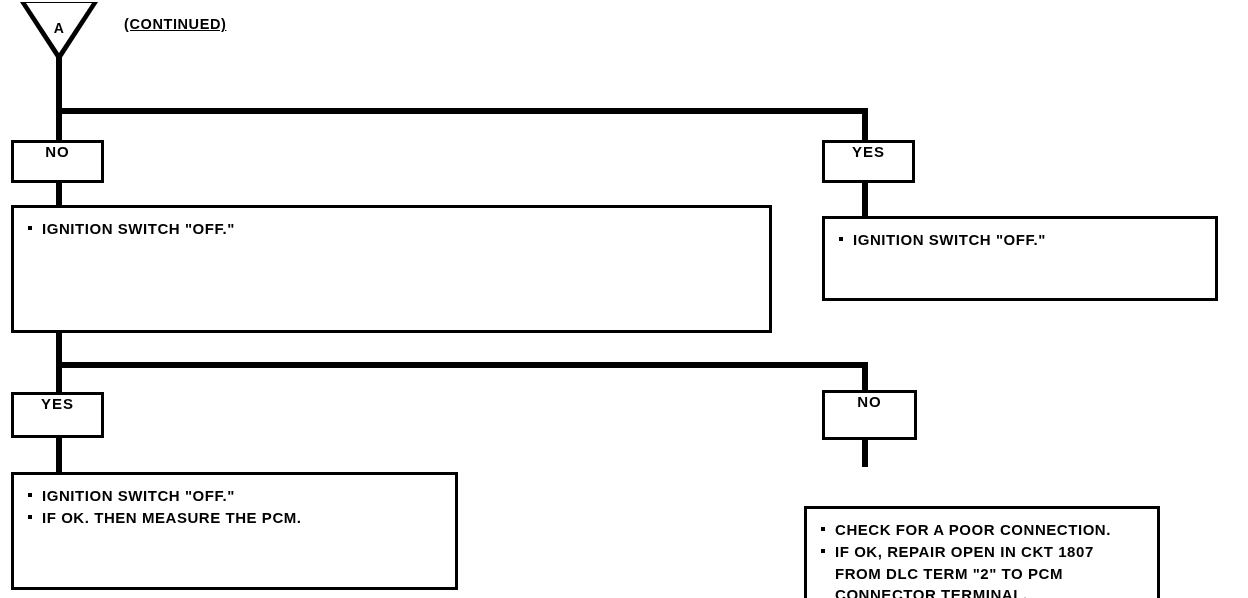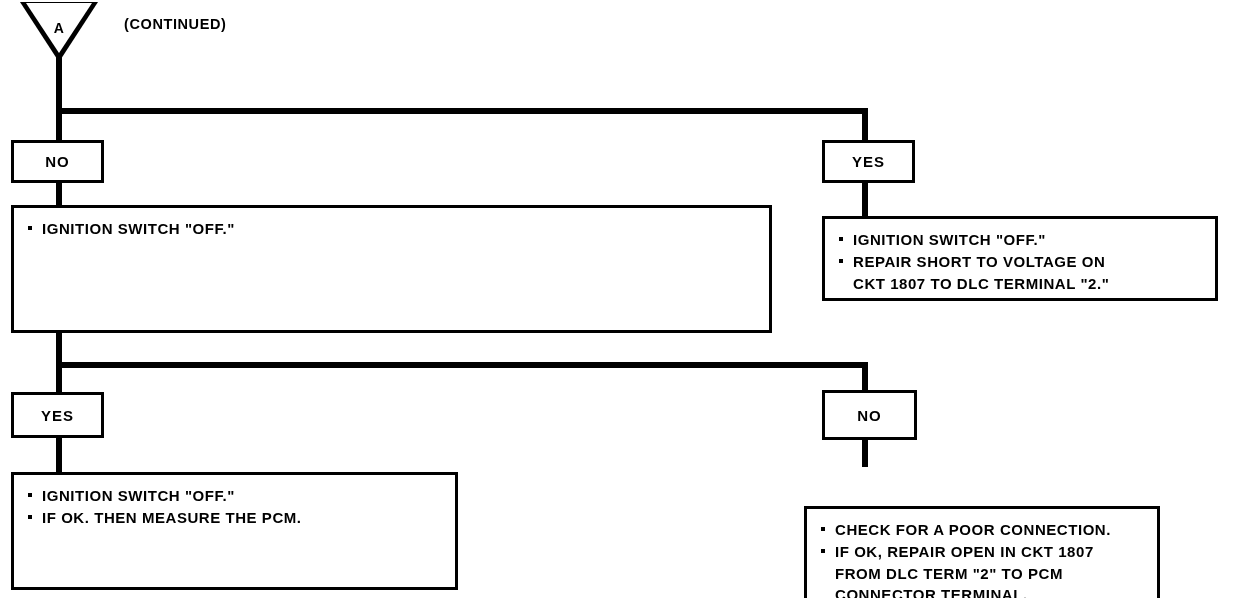--- a/index.html
+++ b/index.html
@@ -59,20 +59,21 @@
 
   .continued-label {
     position: absolute;
     left: 124px;
     top: 16px;
     font-size: 14.5px;
     font-weight: bold;
     letter-spacing: 0.6px;
     color: #000000;
     white-space: nowrap;
+    text-decoration: underline;
   }
 
   
   .vline {
     position: absolute;
     width: 6px;
     background: #000000;
   }
   .hline {
     position: absolute;
@@ -80,21 +81,20 @@
     background: #000000;
   }
 
   
   .answer-box {
     position: absolute;
     border: 3px solid #000000;
     background: #ffffff;
     box-sizing: border-box;
     display: flex;
-    align-items: center;
     z-index: 2;
   }
   .answer-box span {
     display: block;
     width: 100%;
     text-align: center;
     font-size: 15px;
     font-weight: bold;
     letter-spacing: 1px;
     color: #000000;
@@ -167,22 +167,20 @@
 
   <div class="instr-box" style="left:11px; top:205px; width:761px; height:128px;">
     <ul class="instr-list">
       <li class="instr-item">IGNITION SWITCH "OFF."</li>
     </ul>
   </div>
 
   <div class="instr-box" style="left:822px; top:216px; width:396px; height:85px;">
     <ul class="instr-list">
       <li class="instr-item">IGNITION SWITCH "OFF."</li>
-      <li class="instr-item">REPAIR SHORT TO VOLTAGE ON
-CKT 1807 TO DLC TERMINAL "2."</li>
     </ul>
   </div>
 
   <div class="vline" style="left:56px; top:330px; height:38px;"></div>
 
   <div class="hline" style="left:56px; top:362px; width:812px;"></div>
 
   <div class="vline" style="left:56px; top:362px; height:34px;"></div>
   <div class="vline" style="left:862px; top:362px; height:34px;"></div>
 

